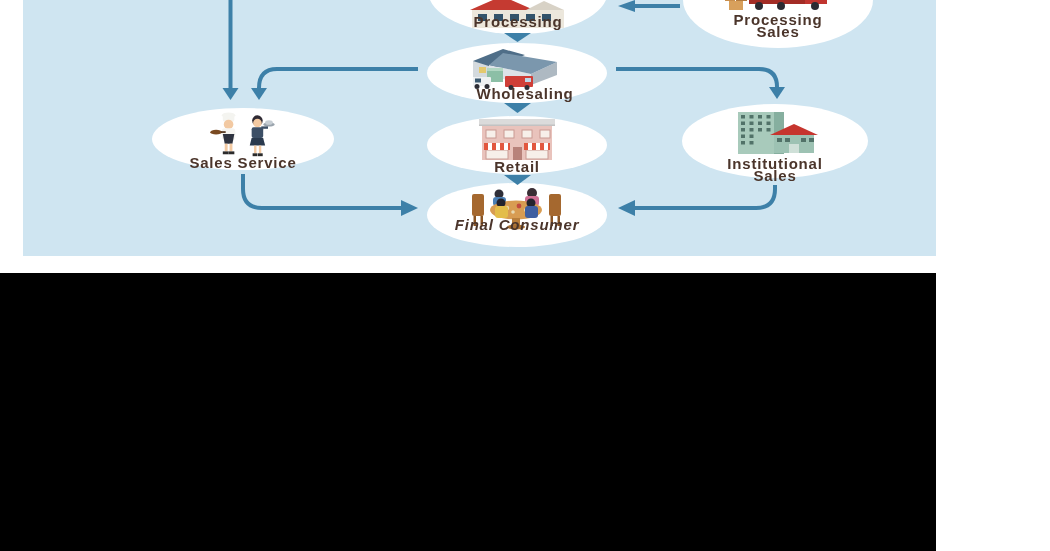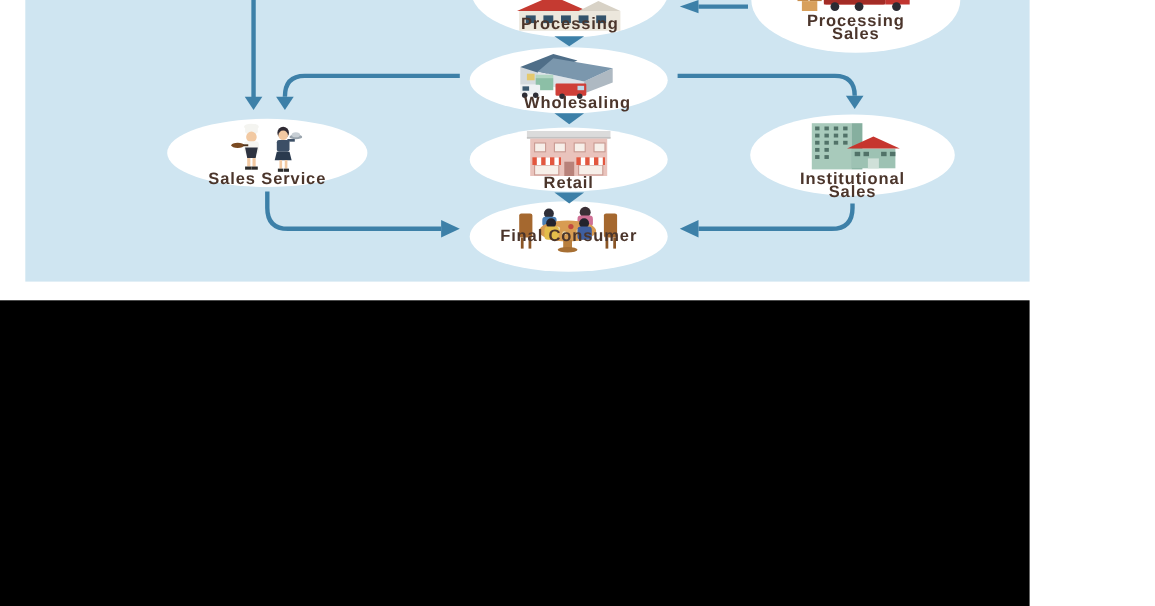--- a/index.html
+++ b/index.html
@@ -243,21 +243,21 @@
       <ellipse cx="47" cy="41" rx="9" ry="2.5" fill="#a76f33"></ellipse>
       <circle cx="38" cy="22" r="2.2" fill="#e8d9b0"></circle>
       <circle cx="50" cy="20" r="2.4" fill="#c24a3f"></circle>
       <circle cx="57" cy="24" r="2" fill="#e8d9b0"></circle>
       <circle cx="44" cy="26" r="1.8" fill="#e8d9b0"></circle>
       <circle cx="32" cy="17" r="4.5" fill="#23232d"></circle>
       <rect x="26" y="20" width="13" height="12" rx="3" fill="#e3bd4a"></rect>
       <circle cx="62" cy="17" r="4.5" fill="#23232d"></circle>
       <rect x="56" y="20" width="13" height="12" rx="3" fill="#3f5fa0"></rect>
     </svg>
-    <div class="label" style="left:90px; top:32px;">Final Consumer</div>
+    <div class="label" style="left:90px; top:42px;font-style:italic;">Final Consumer</div>
   </div>
 
   <svg class="flow-arrows" viewBox="0 0 1050 273">
     <g>
       <line class="shaft" x1="230.5" y1="0" x2="230.5" y2="89"></line>
       <polygon class="head" points="222.5,88 238.5,88 230.5,100"></polygon>
     </g>
     <g>
       <path class="shaft" d="M 418 69 H 277 Q 259 69 259 88"></path>
       <polygon class="head" points="251,88 267,88 259,100"></polygon>

